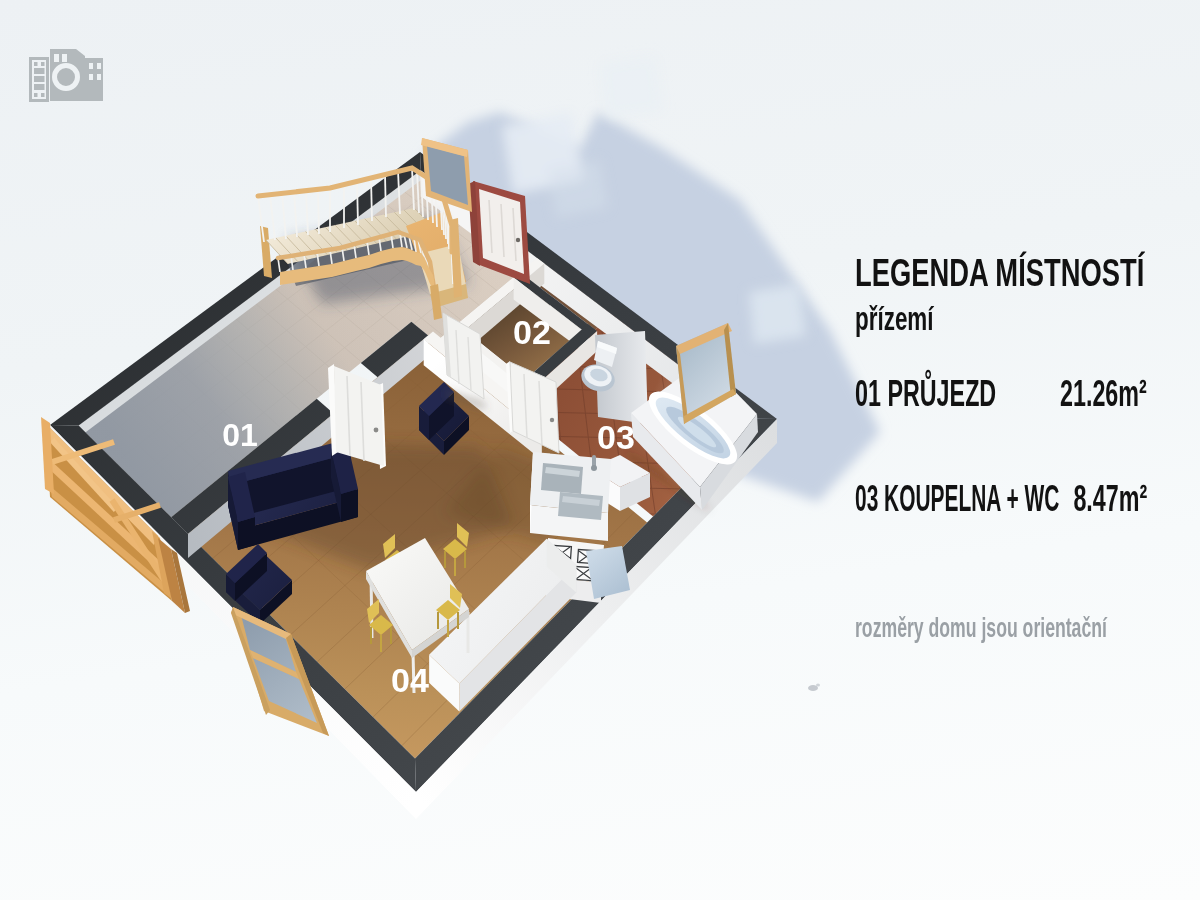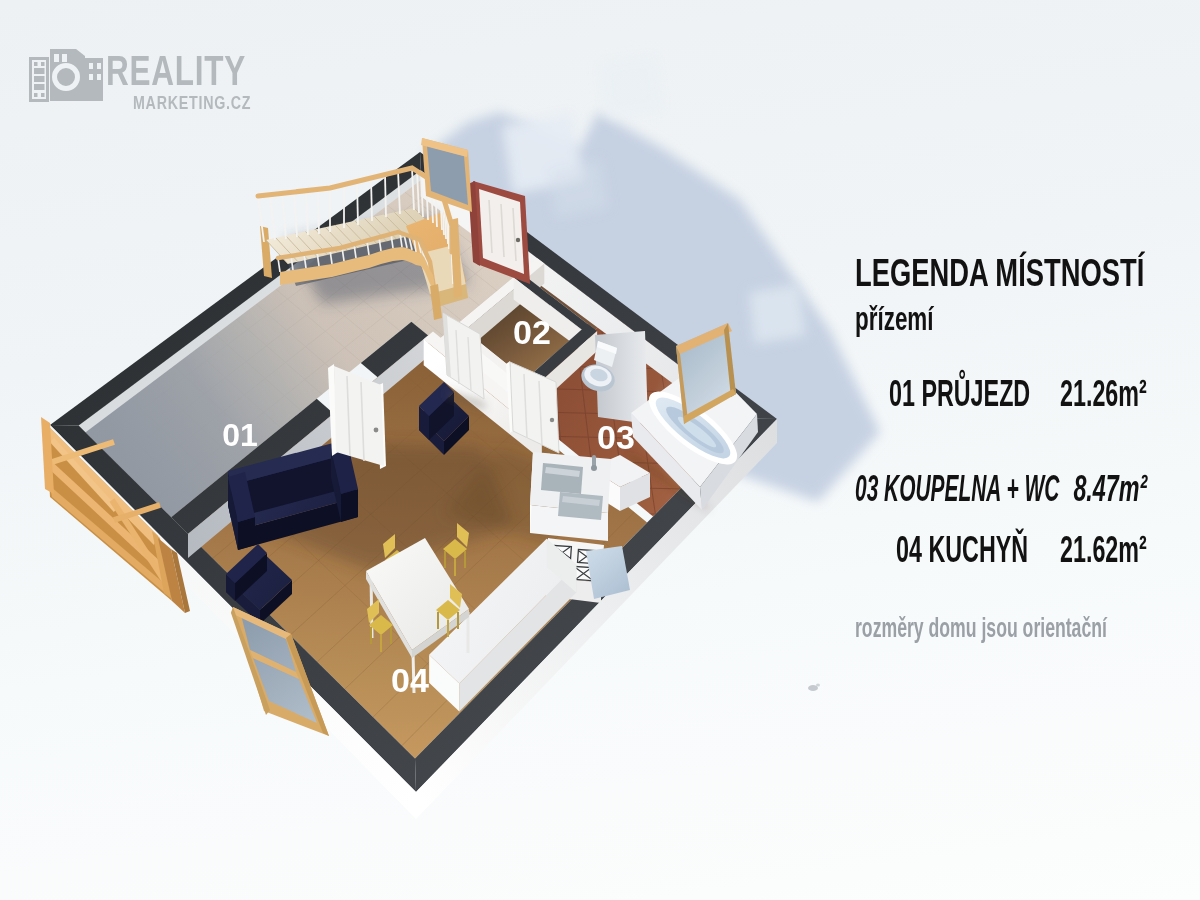--- a/index.html
+++ b/index.html
@@ -717,36 +717,31 @@
   <polygon points="47,0 56,7 56,52 47,52" fill="#b3b9bc"></polygon>
   <rect x="56" y="9" width="18" height="43" fill="#b3b9bc"></rect>
   <rect x="60" y="14" width="4" height="6" fill="#eef2f4"></rect>
         <rect x="68" y="14" width="4" height="6" fill="#eef2f4"></rect>
   <rect x="60" y="25" width="4" height="6" fill="#eef2f4"></rect>
         <rect x="68" y="25" width="4" height="6" fill="#eef2f4"></rect>
   <circle cx="37" cy="28" r="11.5" fill="#b3b9bc" stroke="#eef2f4" stroke-width="5"></circle>
  </svg>
 </div>
 
-<div style="position:absolute;left:106px;top:50px;color:#b3b9bc;line-height:1;">
- <div><span class="cond" style="font-weight:bold;font-size:42px;letter-spacing:1px;">REALITY</span></div>
- <div style="margin-top:1px;"><span class="cond" style="font-weight:bold;font-size:19px;letter-spacing:1px;margin-left:27px;">MARKETING.CZ</span></div>
-</div>
 
 <div style="position:absolute;left:855px;top:254px;color:#121212;line-height:1;">
  <div><span class="ch" style="font-weight:bold;font-size:38px;">LEGENDA MÍSTNOSTÍ</span></div>
  <div style="margin-top:10px;"><span class="ch" style="font-weight:bold;font-size:33px;transform:scaleX(0.68);">přízemí</span></div>
 </div>
 
-<div style="position:absolute;left:855px;top:375px;width:292px;height:220px;color:#121212;font-weight:bold;font-size:37px;line-height:1;text-align:center;">
+<div style="position:absolute;left:855px;top:375px;width:292px;height:220px;color:#121212;font-weight:bold;font-size:37px;line-height:1;">
 
  <div class="row" style="top:0;"><span class="cl">01 PRŮJEZD</span><span class="val cv">21.26m²</span></div>
 
 
- <div class="row" style="top:95px;font-style:italic;"><span class="cl" style="transform:scaleX(0.565);">03 KOUPELNA + WC</span><span class="val cv">8.47m²</span></div>
-
- <div class="row" style="top:156px;"><span class="cl">04 KUCHYŇ</span><span class="val cv">21.62m²</span></div>
+ <div class="row" style="top:105px;"><span class="cl" style="transform:scaleX(0.565);">03 KOUPELNA + WC</span><span class="val cv">8.47m²</span></div>
+
 </div>
 
 <div style="position:absolute;left:855px;top:612px;color:#9aa0a5;font-weight:bold;font-size:28px;">
  <span class="cl">rozměry domu jsou orientační</span>
 </div>
 </div>
 
 </body></html>

